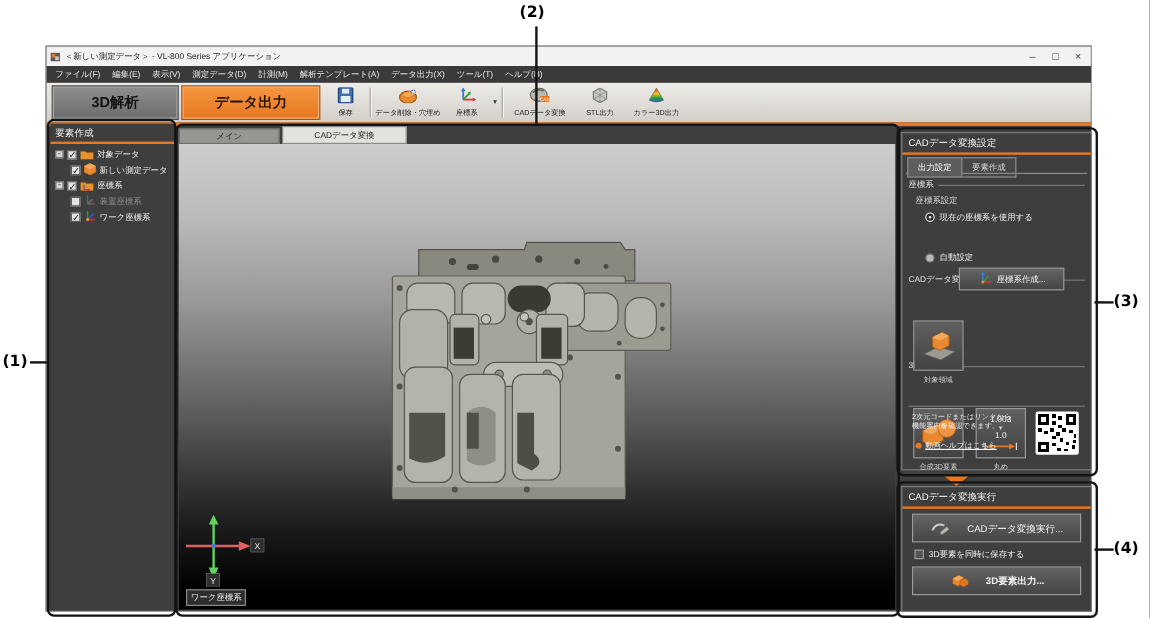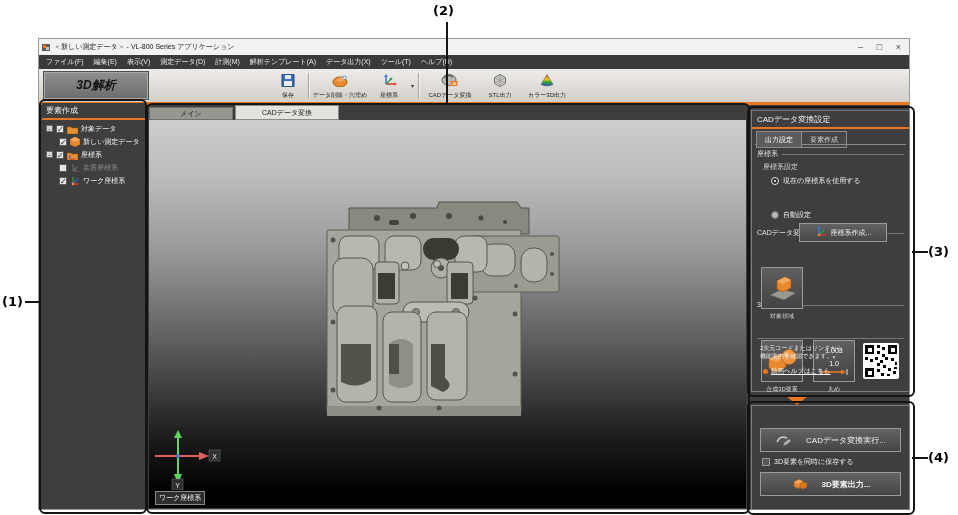--- a/index.html
+++ b/index.html
@@ -16,21 +16,21 @@
   .win-controls{position:absolute;right:2px;top:0;height:16px;display:flex;align-items:center;gap:2px;}
   .win-controls span{width:17px;text-align:center;font-size:9px;color:#444;cursor:default;}
   .menubar{position:absolute;left:0;top:16px;width:100%;height:14px;background:#3a3a3a;
        display:flex;align-items:center;gap:10px;padding-left:7px;box-sizing:border-box;}
   .menubar span{font-size:7px;color:#e8e8e8;white-space:nowrap;}
   .toolbar{position:absolute;left:0;top:30px;width:100%;height:33px;
        background:linear-gradient(#eeece8,#d2cfc9);}
   .mode-tab{position:absolute;top:2px;height:29px;display:flex;align-items:center;justify-content:center;
        font-size:12px;font-weight:bold;box-sizing:border-box;}
   .mode-tab.gray{left:4px;width:106px;background:linear-gradient(#8f8f8f,#6c6c6c);
-       border:1px solid #4f4f4f;box-shadow:inset 0 0 0 1px #a8a8a8;color:#111;font-style:italic;}
+       border:1px solid #4f4f4f;box-shadow:inset 0 0 0 1px #a8a8a8;color:#111;}
   .mode-tab.orange{left:112px;width:116px;background:linear-gradient(#f5973f,#e87722);
        border:1px solid #a85510;box-shadow:inset 0 0 0 1px #f7b377;color:#28150a;}
   .tool-btn{position:absolute;top:2px;height:29px;display:flex;flex-direction:column;
        align-items:center;justify-content:center;gap:1px;}
   .tool-btn .lbl{font-size:6px;color:#222;white-space:nowrap;line-height:6px;}
   .tool-sep{position:absolute;top:4px;width:1px;height:25px;background:#aaa7a0;box-shadow:1px 0 0 #f4f2ee;}
   .drop-arrow{position:absolute;font-size:6px;color:#333;}
   .accent-line{position:absolute;left:0;top:63px;width:100%;height:3px;background:#e87722;}
   
   .left-panel{position:absolute;left:3px;top:64px;width:104px;bottom:1px;background:#3e3e3e;}
@@ -137,20 +137,21 @@
     <span>測定データ(D)</span>
     <span>計測(M)</span>
     <span>解析テンプレート(A)</span>
     <span>データ出力(X)</span>
     <span>ツール(T)</span>
     <span>ヘルプ(H)</span>
   </div>
 
   <div class="toolbar">
     <div class="mode-tab gray">3D解析</div>
+    <div class="mode-tab orange">データ出力</div>
 
     <div class="tool-btn" style="left:233px;width:32px;">
       <span>
         <svg width="14" height="13">
             <rect x="1" y="0" width="12" height="13" rx="1" fill="#3a6fb5" stroke="#1d3f6e"></rect>
             <rect x="4" y="1" width="6" height="4" fill="#dfe8f4"></rect>
             <rect x="3" y="7" width="8" height="5" fill="#e8eef6"></rect>
           </svg>
       </span>
       <span class="lbl">保存</span>
@@ -492,20 +493,21 @@
             <rect x="31" y="24" width="3" height="2" fill="#000"></rect>
           </svg>
         </div>
       </div>
     </div>
   </div>
 
   <div class="down-triangle"></div>
 
   <div class="exec-panel">
+    <div class="rp-header">CADデータ変換実行</div>
 
     <div class="exec-btn" style="top:22px;">
       <span>
         <svg width="16" height="13">
             <path d="M2 9 Q5 2 12 5" fill="none" stroke="#c9c9c3" stroke-width="1.6"></path>
             <path d="M9 10 l5 -4 2 2 -5 4 -2.5 .5 z" fill="#b9b9b3" stroke="#6b6b65" stroke-width=".5"></path>
           </svg>
       </span>
       <span>CADデータ変換実行...</span>
     </div>

